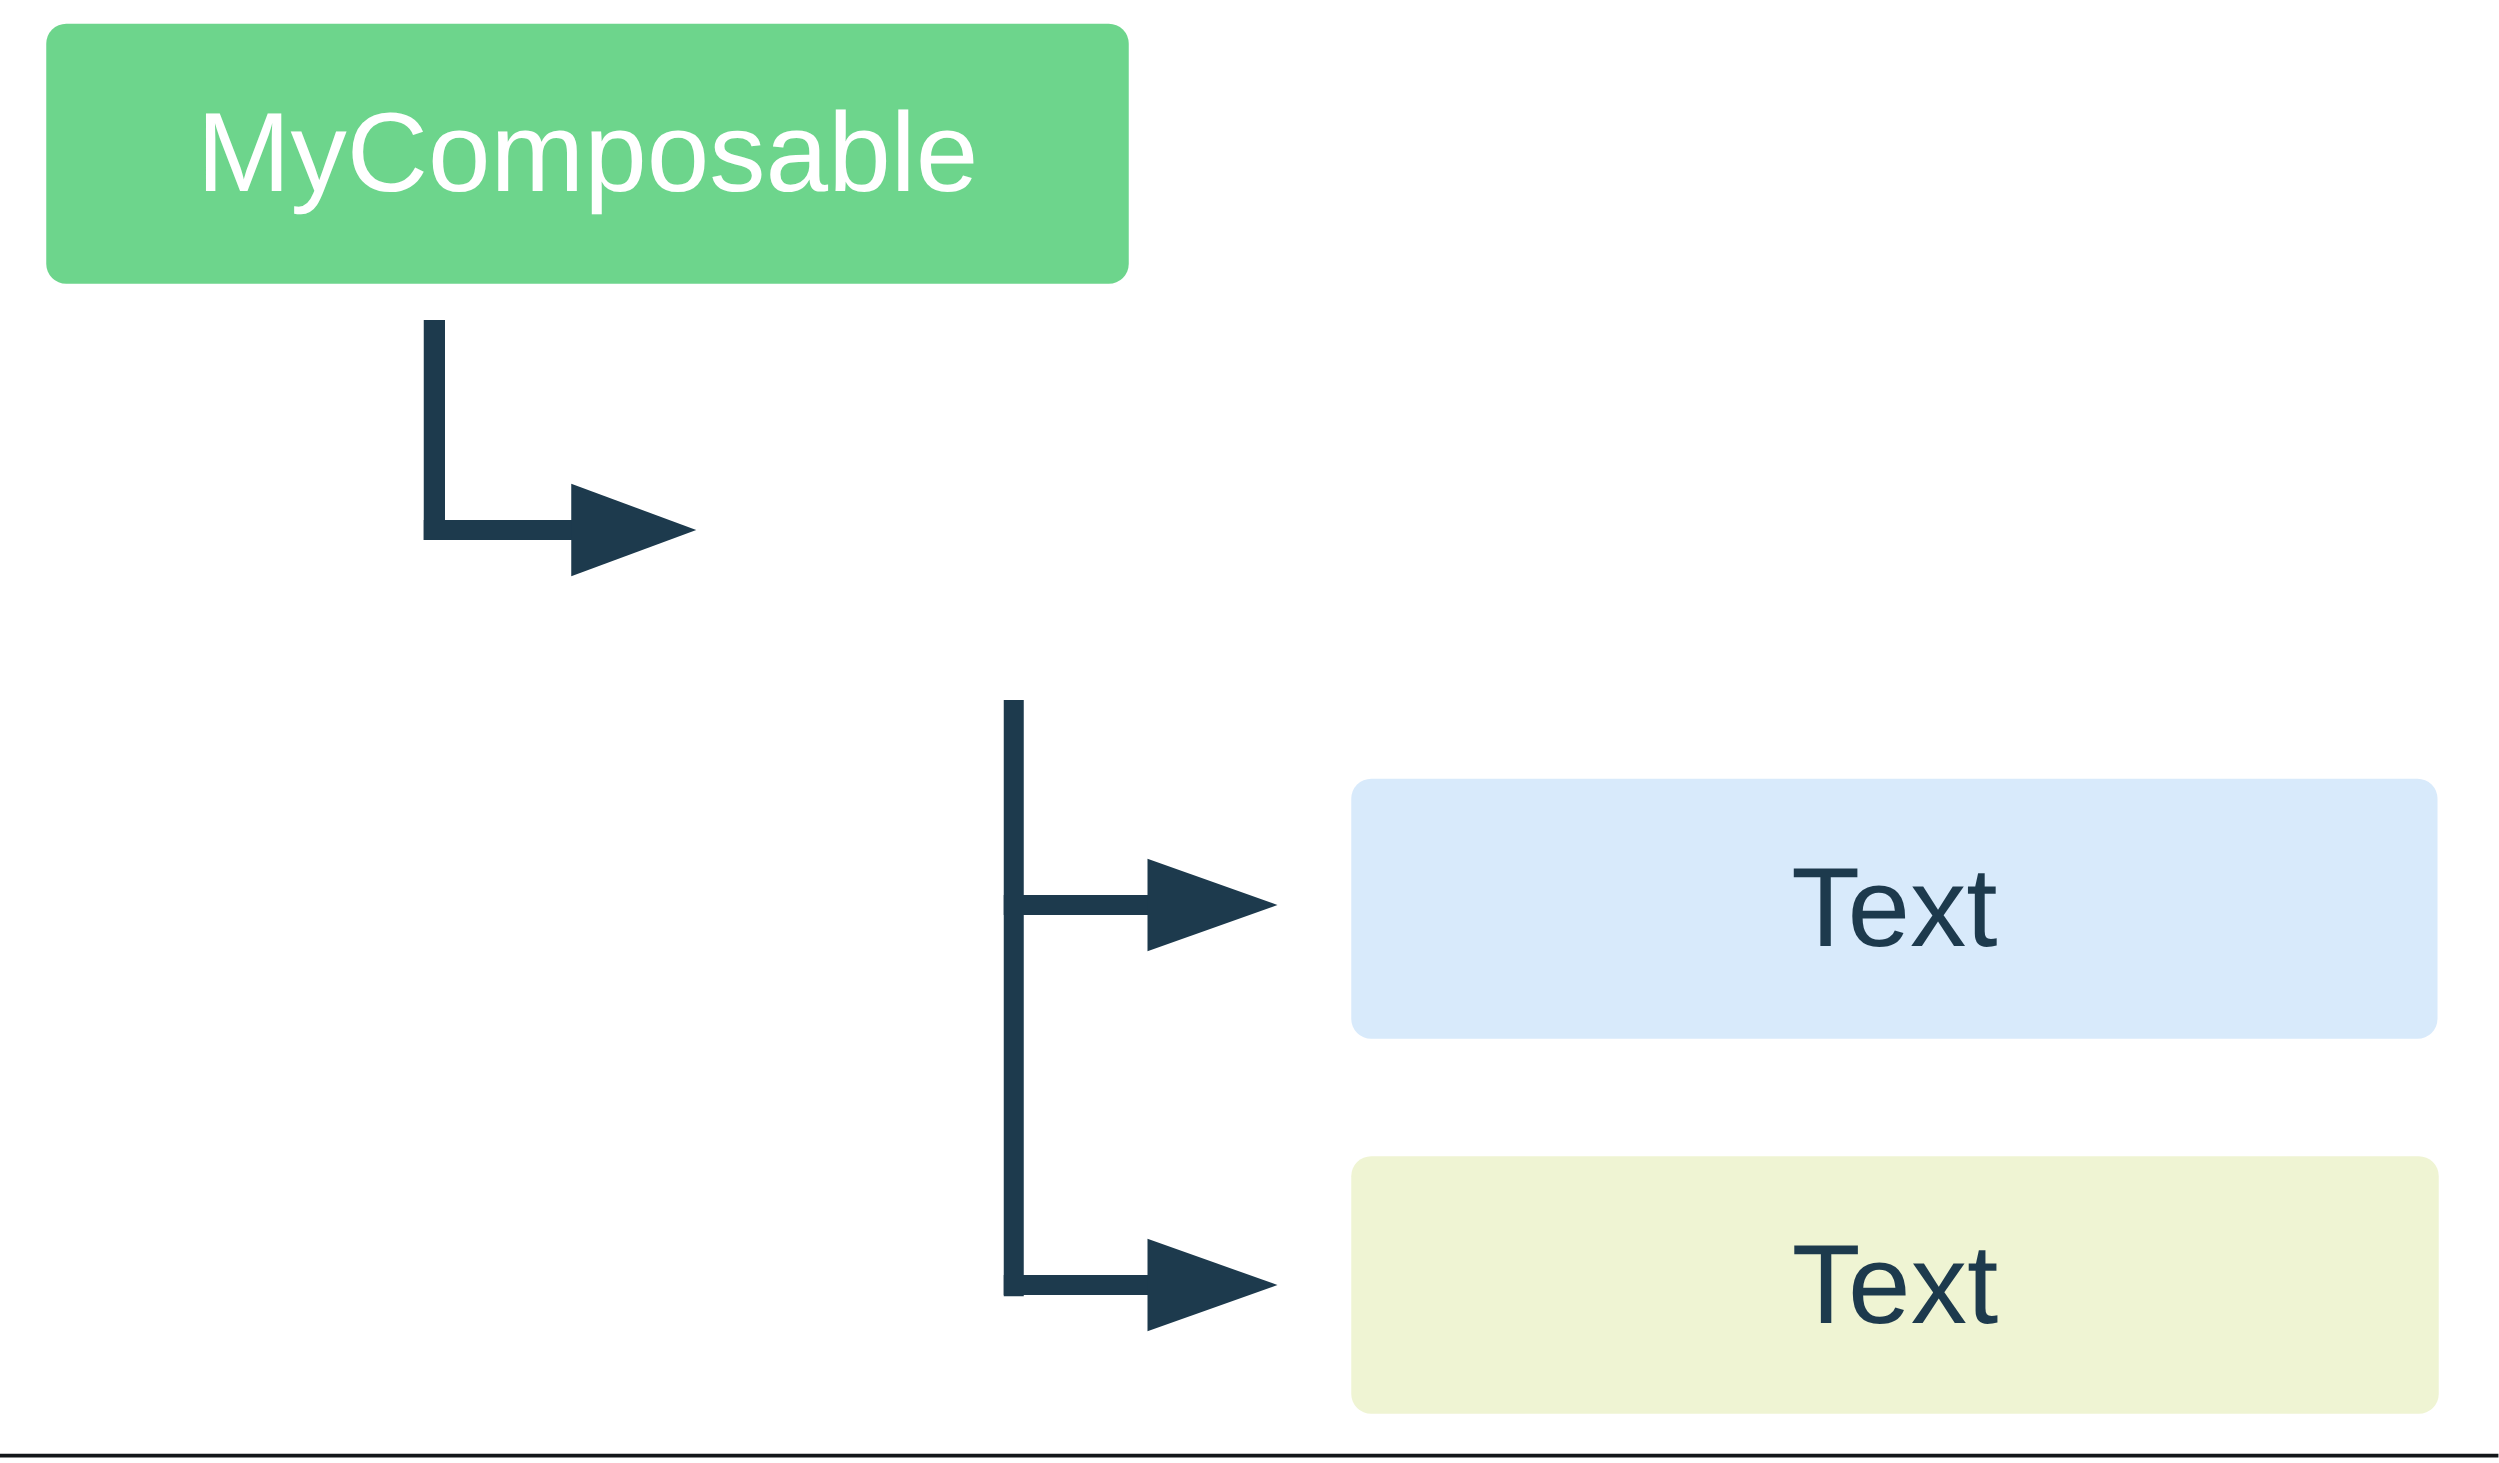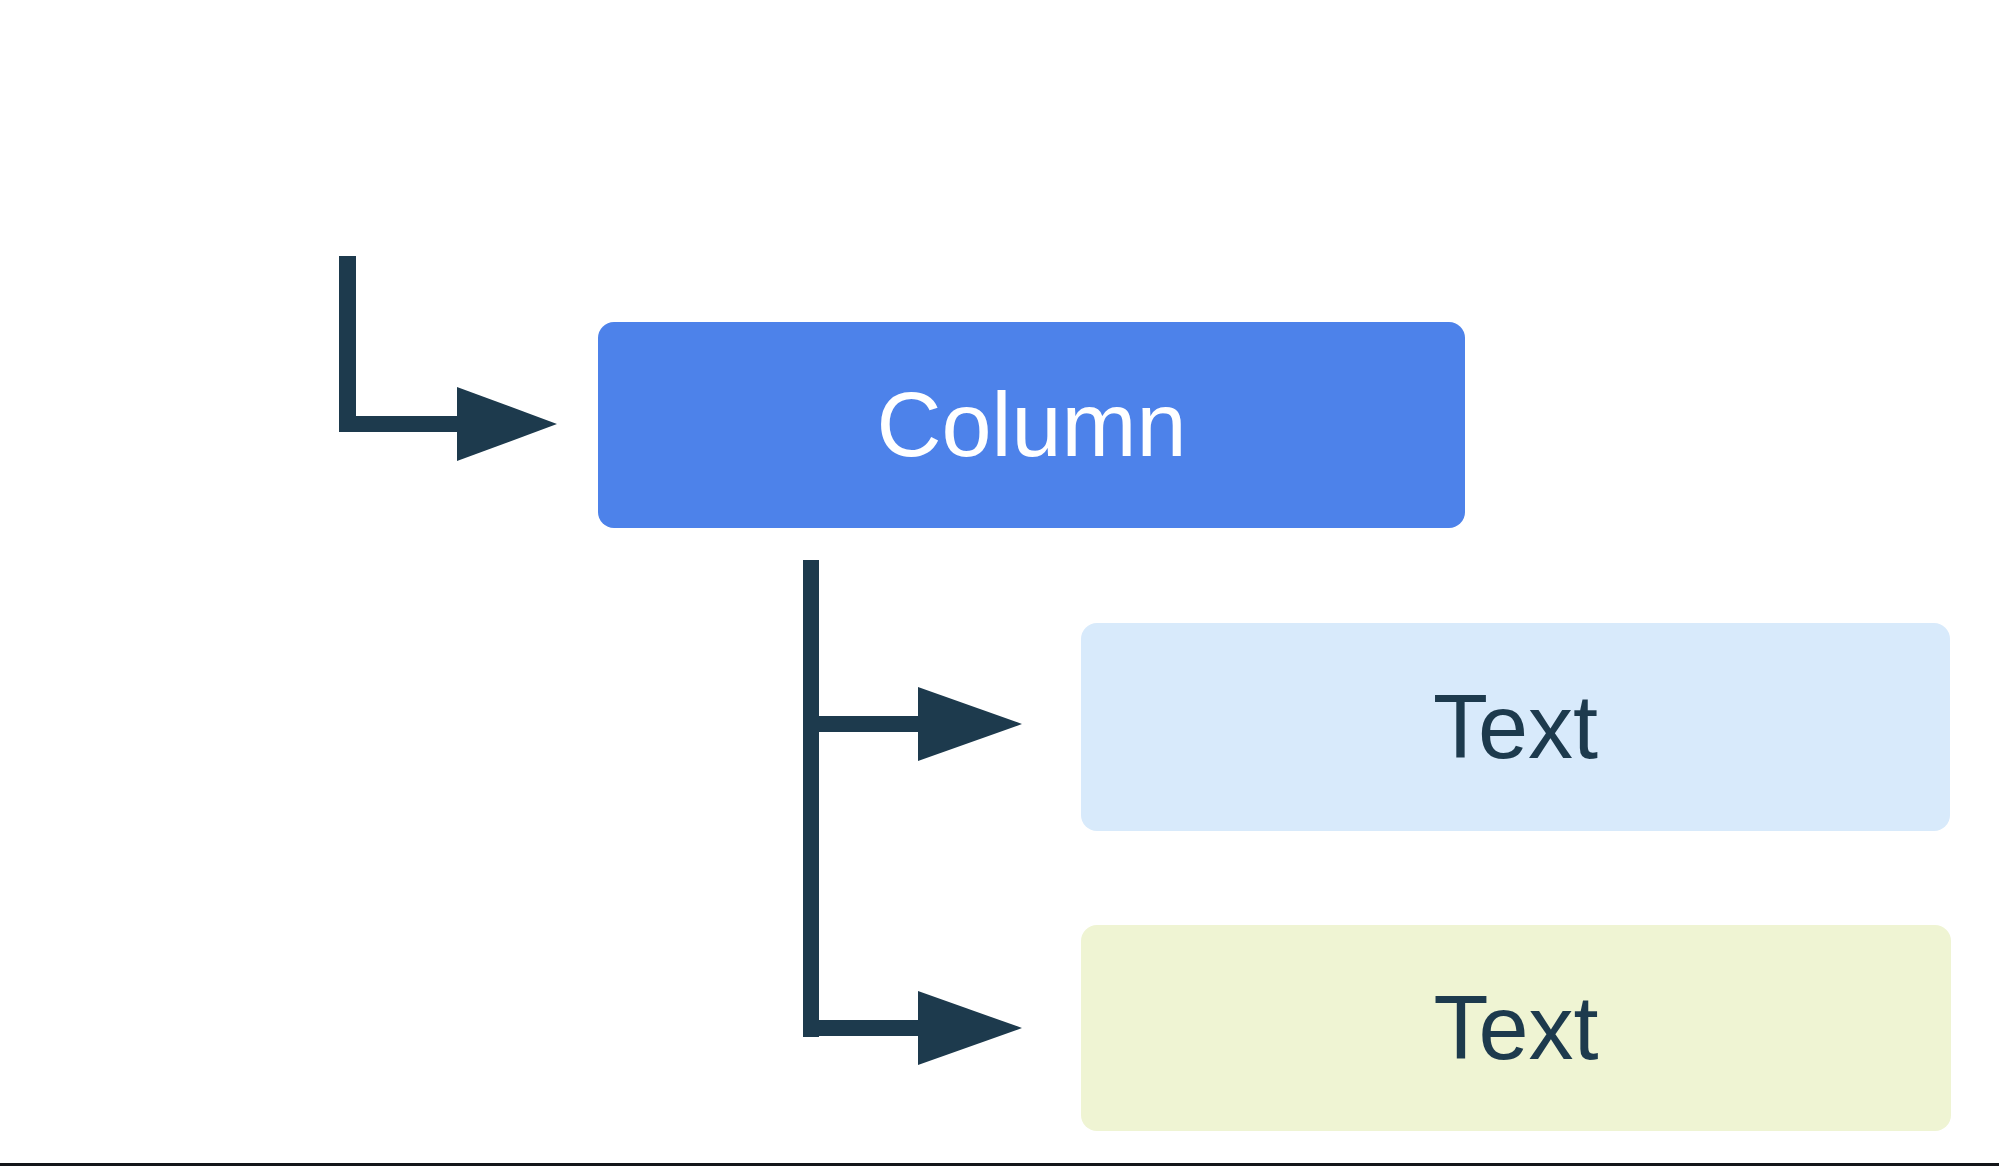--- a/index.html
+++ b/index.html
@@ -54,28 +54,28 @@
     width: 100%;
     height: 3px;
     background: #131619;
   }
 </style>
 </head>
 <body>
 
 <div class="canvas">
 
+  <div class="node node--mycomposable" style="background: rgb(109, 213, 140);">
+    <span class="node__label" style="color: rgb(255, 255, 255);">MyComposable</span>
+  </div>
 
   <div class="conn" style="left:339px; top:256px; width:17px; height:176px;"></div>
   <div class="conn" style="left:339px; top:416px; width:121px; height:16px;"></div>
   <div class="arrowhead" style="left:457px; top:387px;"></div>
 
-  <div class="node node--column" style="background: rgb(77, 130, 234);">
-    <span class="node__label" style="color: rgb(255, 255, 255);">Column</span>
-  </div>
 
   <div class="conn" style="left:803px; top:560px; width:16px; height:477px;"></div>
 
   <div class="conn" style="left:803px; top:716px; width:118px; height:16px;"></div>
   <div class="arrowhead arrowhead--long" style="left:918px; top:687px;"></div>
 
   <div class="conn" style="left:803px; top:1020px; width:118px; height:16px;"></div>
   <div class="arrowhead arrowhead--long" style="left:918px; top:991px;"></div>
 
   <div class="node node--text1" style="background: rgb(216, 234, 251);">

